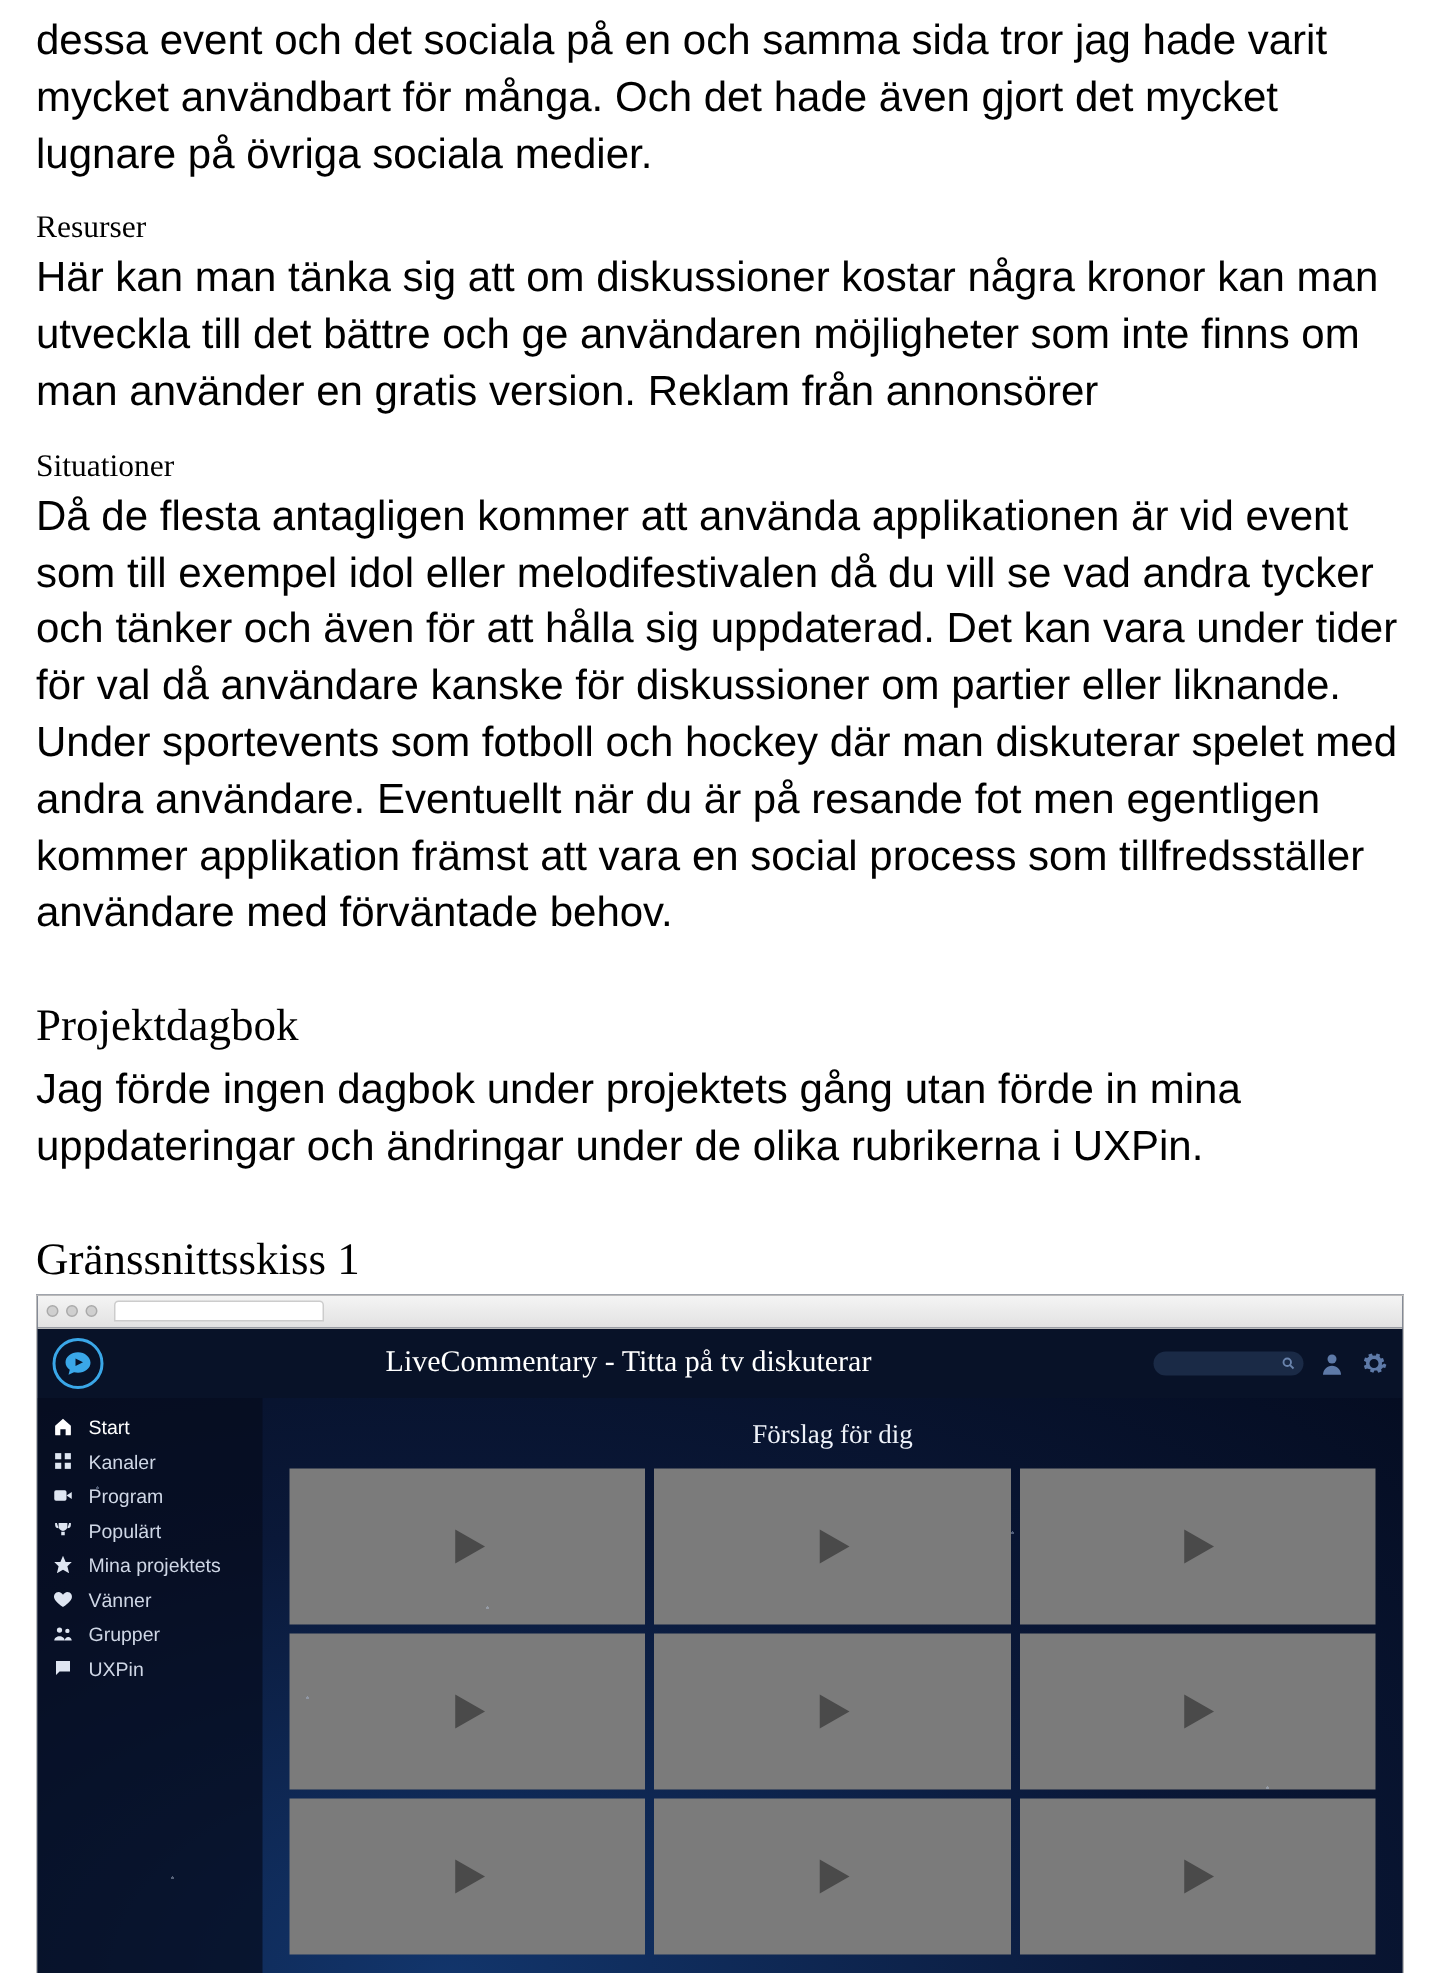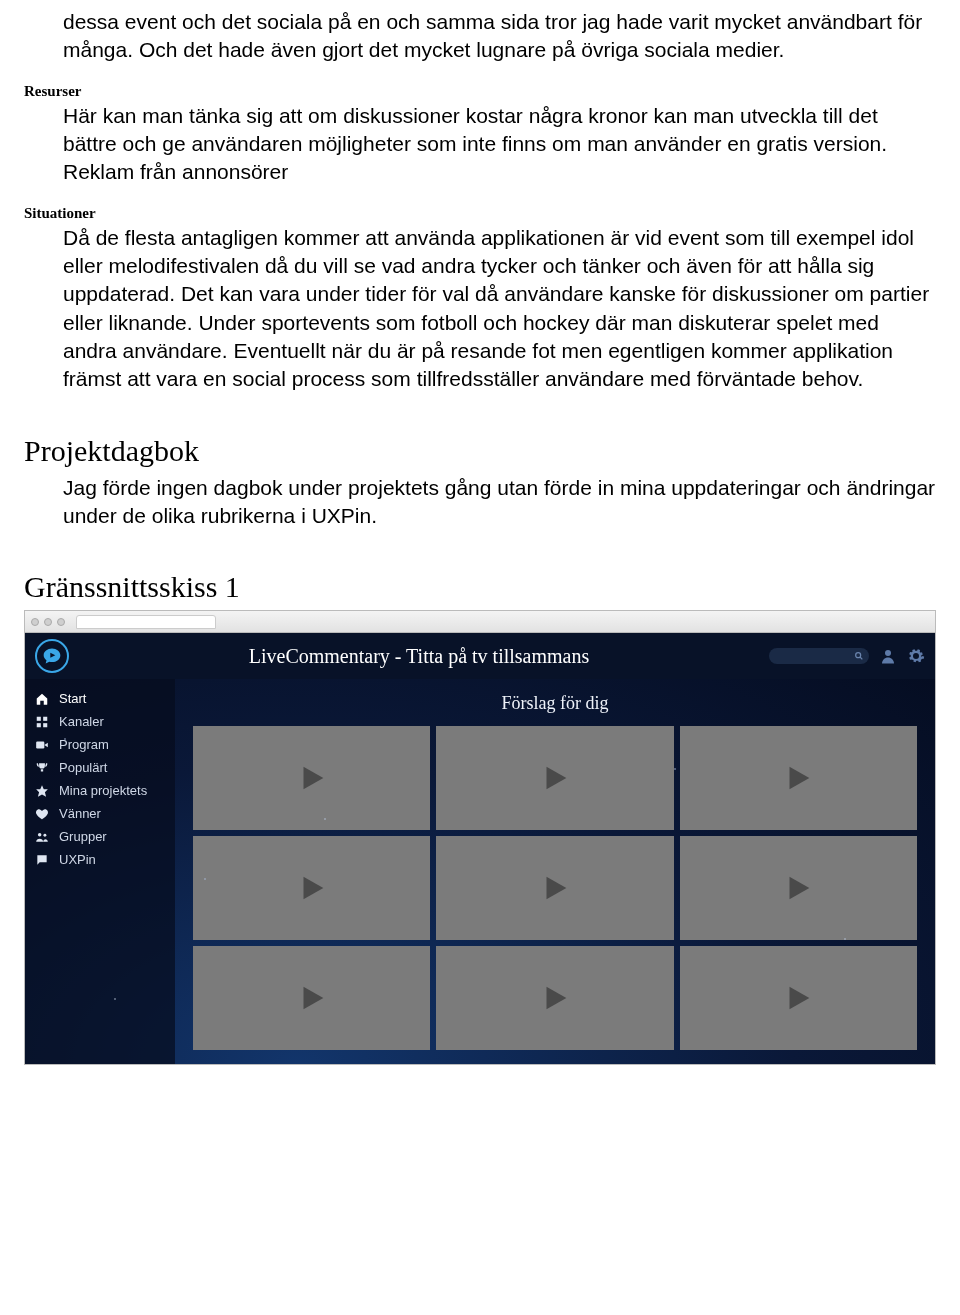--- a/index.html
+++ b/index.html
@@ -4,29 +4,28 @@
 <style>
   * { margin: 0; padding: 0; box-sizing: border-box; }
   body {
     font-family: Arial, Helvetica, sans-serif;
     background: #fff;
     color: #000;
     width: 960px;
     padding: 8px 24px 24px 24px;
   }
   .body-text {
-    font-size: 21px;
+    font-size: 28px;
     line-height: 1.35;
     margin-bottom: 18px;
-    margin-left: 39px;
   }
   .section-heading {
     font-family: "Comic Sans MS", "Comic Sans", cursive;
-    font-weight: bold;
-    font-size: 15px;
+    font-weight: normal;
+    font-size: 21px;
     margin-top: 6px;
     margin-bottom: 2px;
   }
   .h2-heading {
     font-family: "Comic Sans MS", "Comic Sans", cursive;
     font-size: 30px;
     font-weight: normal;
     margin-top: 40px;
     margin-bottom: 6px;
   }
@@ -185,21 +184,21 @@
     <span class="chrome-tab"></span>
   </div>
 
   <div class="app-topbar">
     <div class="logo">
       <svg viewBox="0 0 24 24" fill="currentColor">
         <path d="M12 3C6.5 3 2 6.6 2 11c0 2.4 1.3 4.5 3.4 6l-1 4 4.4-2.1c1 .2 2 .4 3.2.4 5.5 0 10-3.6 10-8S17.5 3 12 3z"></path>
         <polygon points="10,8 16,11 10,14" fill="#081228"></polygon>
       </svg>
     </div>
-    <div class="app-title">LiveCommentary - Titta på tv tillsammans</div>
+    <div class="app-title">LiveCommentary - Titta på tv diskuterar</div>
     <div class="top-right">
       <div class="search-pill">
         <svg viewBox="0 0 24 24" fill="none" stroke="currentColor" stroke-width="3">
           <circle cx="10" cy="10" r="6"></circle>
             <line x1="20" y1="20" x2="14.5" y2="14.5"></line>
         </svg>
       </div>
       <svg class="icon" viewBox="0 0 24 24" fill="currentColor">
         <circle cx="12" cy="8" r="4"></circle>
           <path d="M4 22c0-4.4 3.6-8 8-8s8 3.6 8 8"></path>

